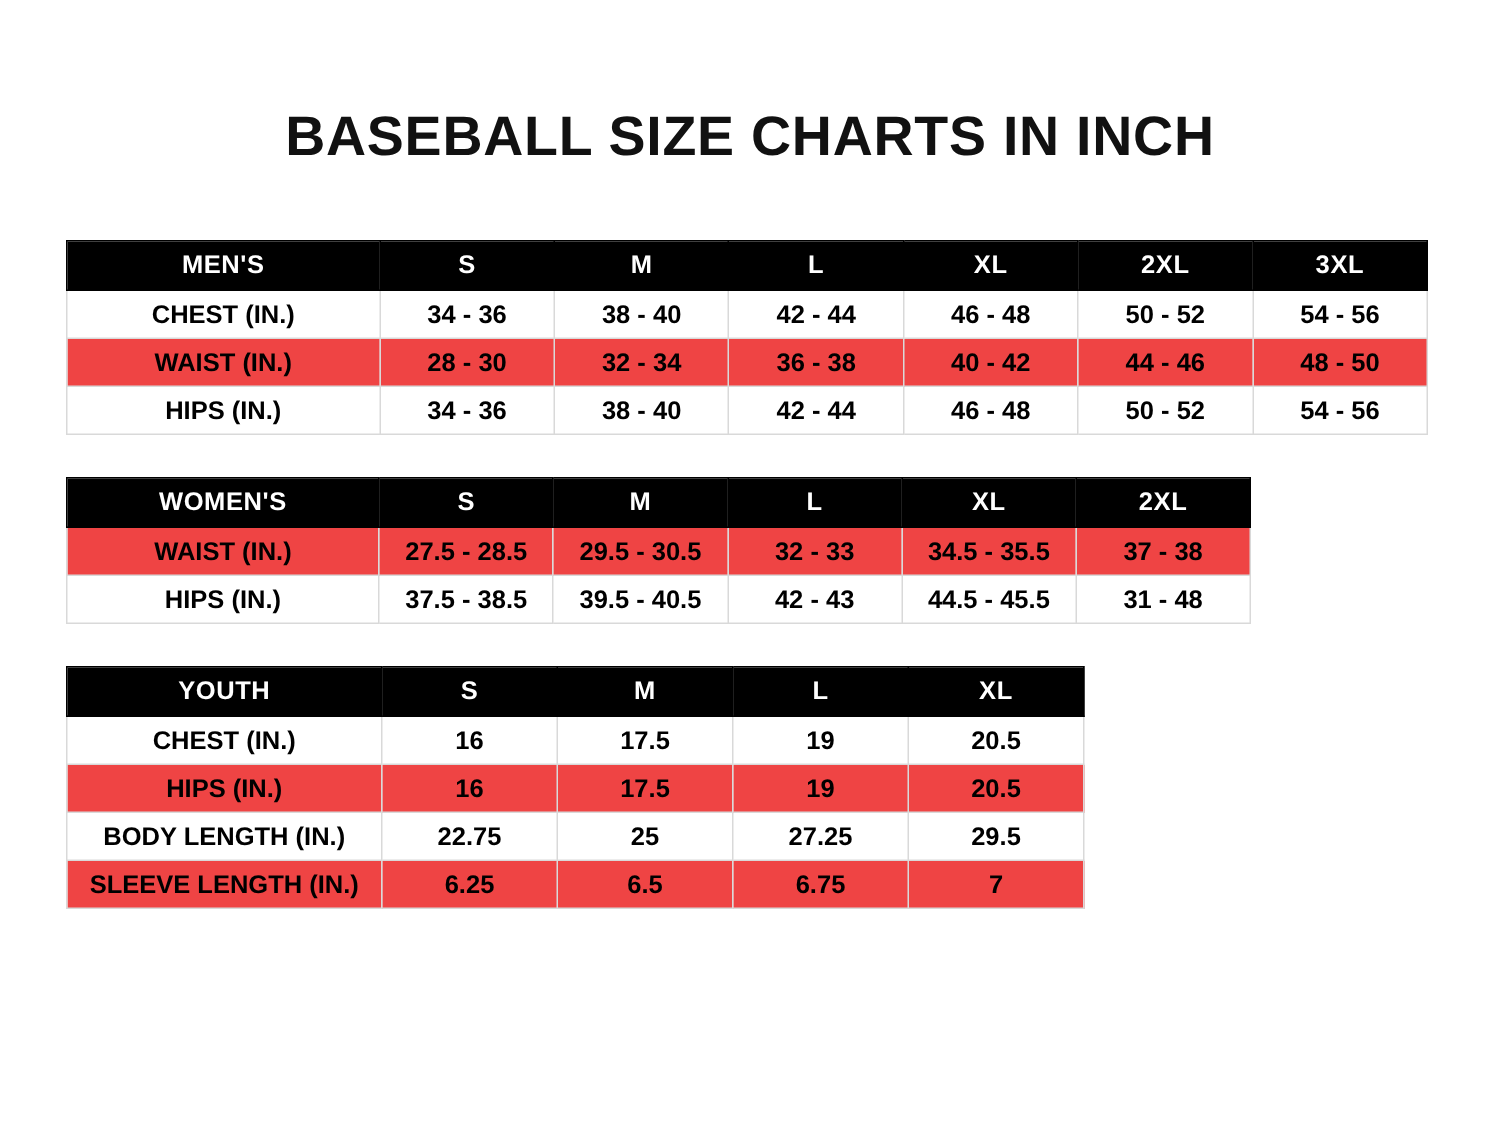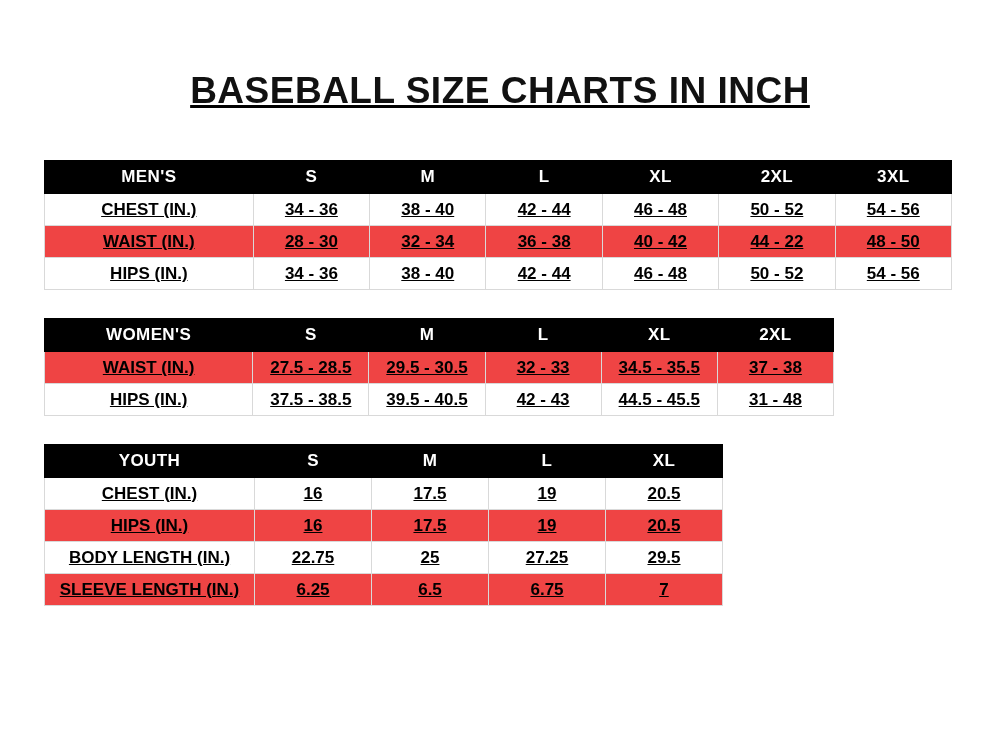--- a/index.html
+++ b/index.html
@@ -12,21 +12,20 @@
     background: #ffffff;
     font-family: "Liberation Sans", sans-serif;
     color: #000000;
     overflow: hidden;
   }
   .page {
     position: relative;
     width: 1000px;
     height: 660px;
     box-sizing: border-box;
-    text-decoration: underline;
   }
   .title {
     text-align: center;
     font-size: 37px;
     font-weight: bold;
     letter-spacing: 0.5px;
     padding-top: 70px;
     color: #111111;
   }
   .tables {
@@ -127,21 +126,21 @@
           <td>46 - 48</td>
           <td>50 - 52</td>
           <td>54 - 56</td>
         </tr>
         <tr class="alt">
           <td class="rowlabel">WAIST (IN.)</td>
           <td>28 - 30</td>
           <td>32 - 34</td>
           <td>36 - 38</td>
           <td>40 - 42</td>
-          <td>44 - 22</td>
+          <td>44 - 46</td>
           <td>48 - 50</td>
         </tr>
         <tr>
           <td class="rowlabel">HIPS (IN.)</td>
           <td>34 - 36</td>
           <td>38 - 40</td>
           <td>42 - 44</td>
           <td>46 - 48</td>
           <td>50 - 52</td>
           <td>54 - 56</td>

